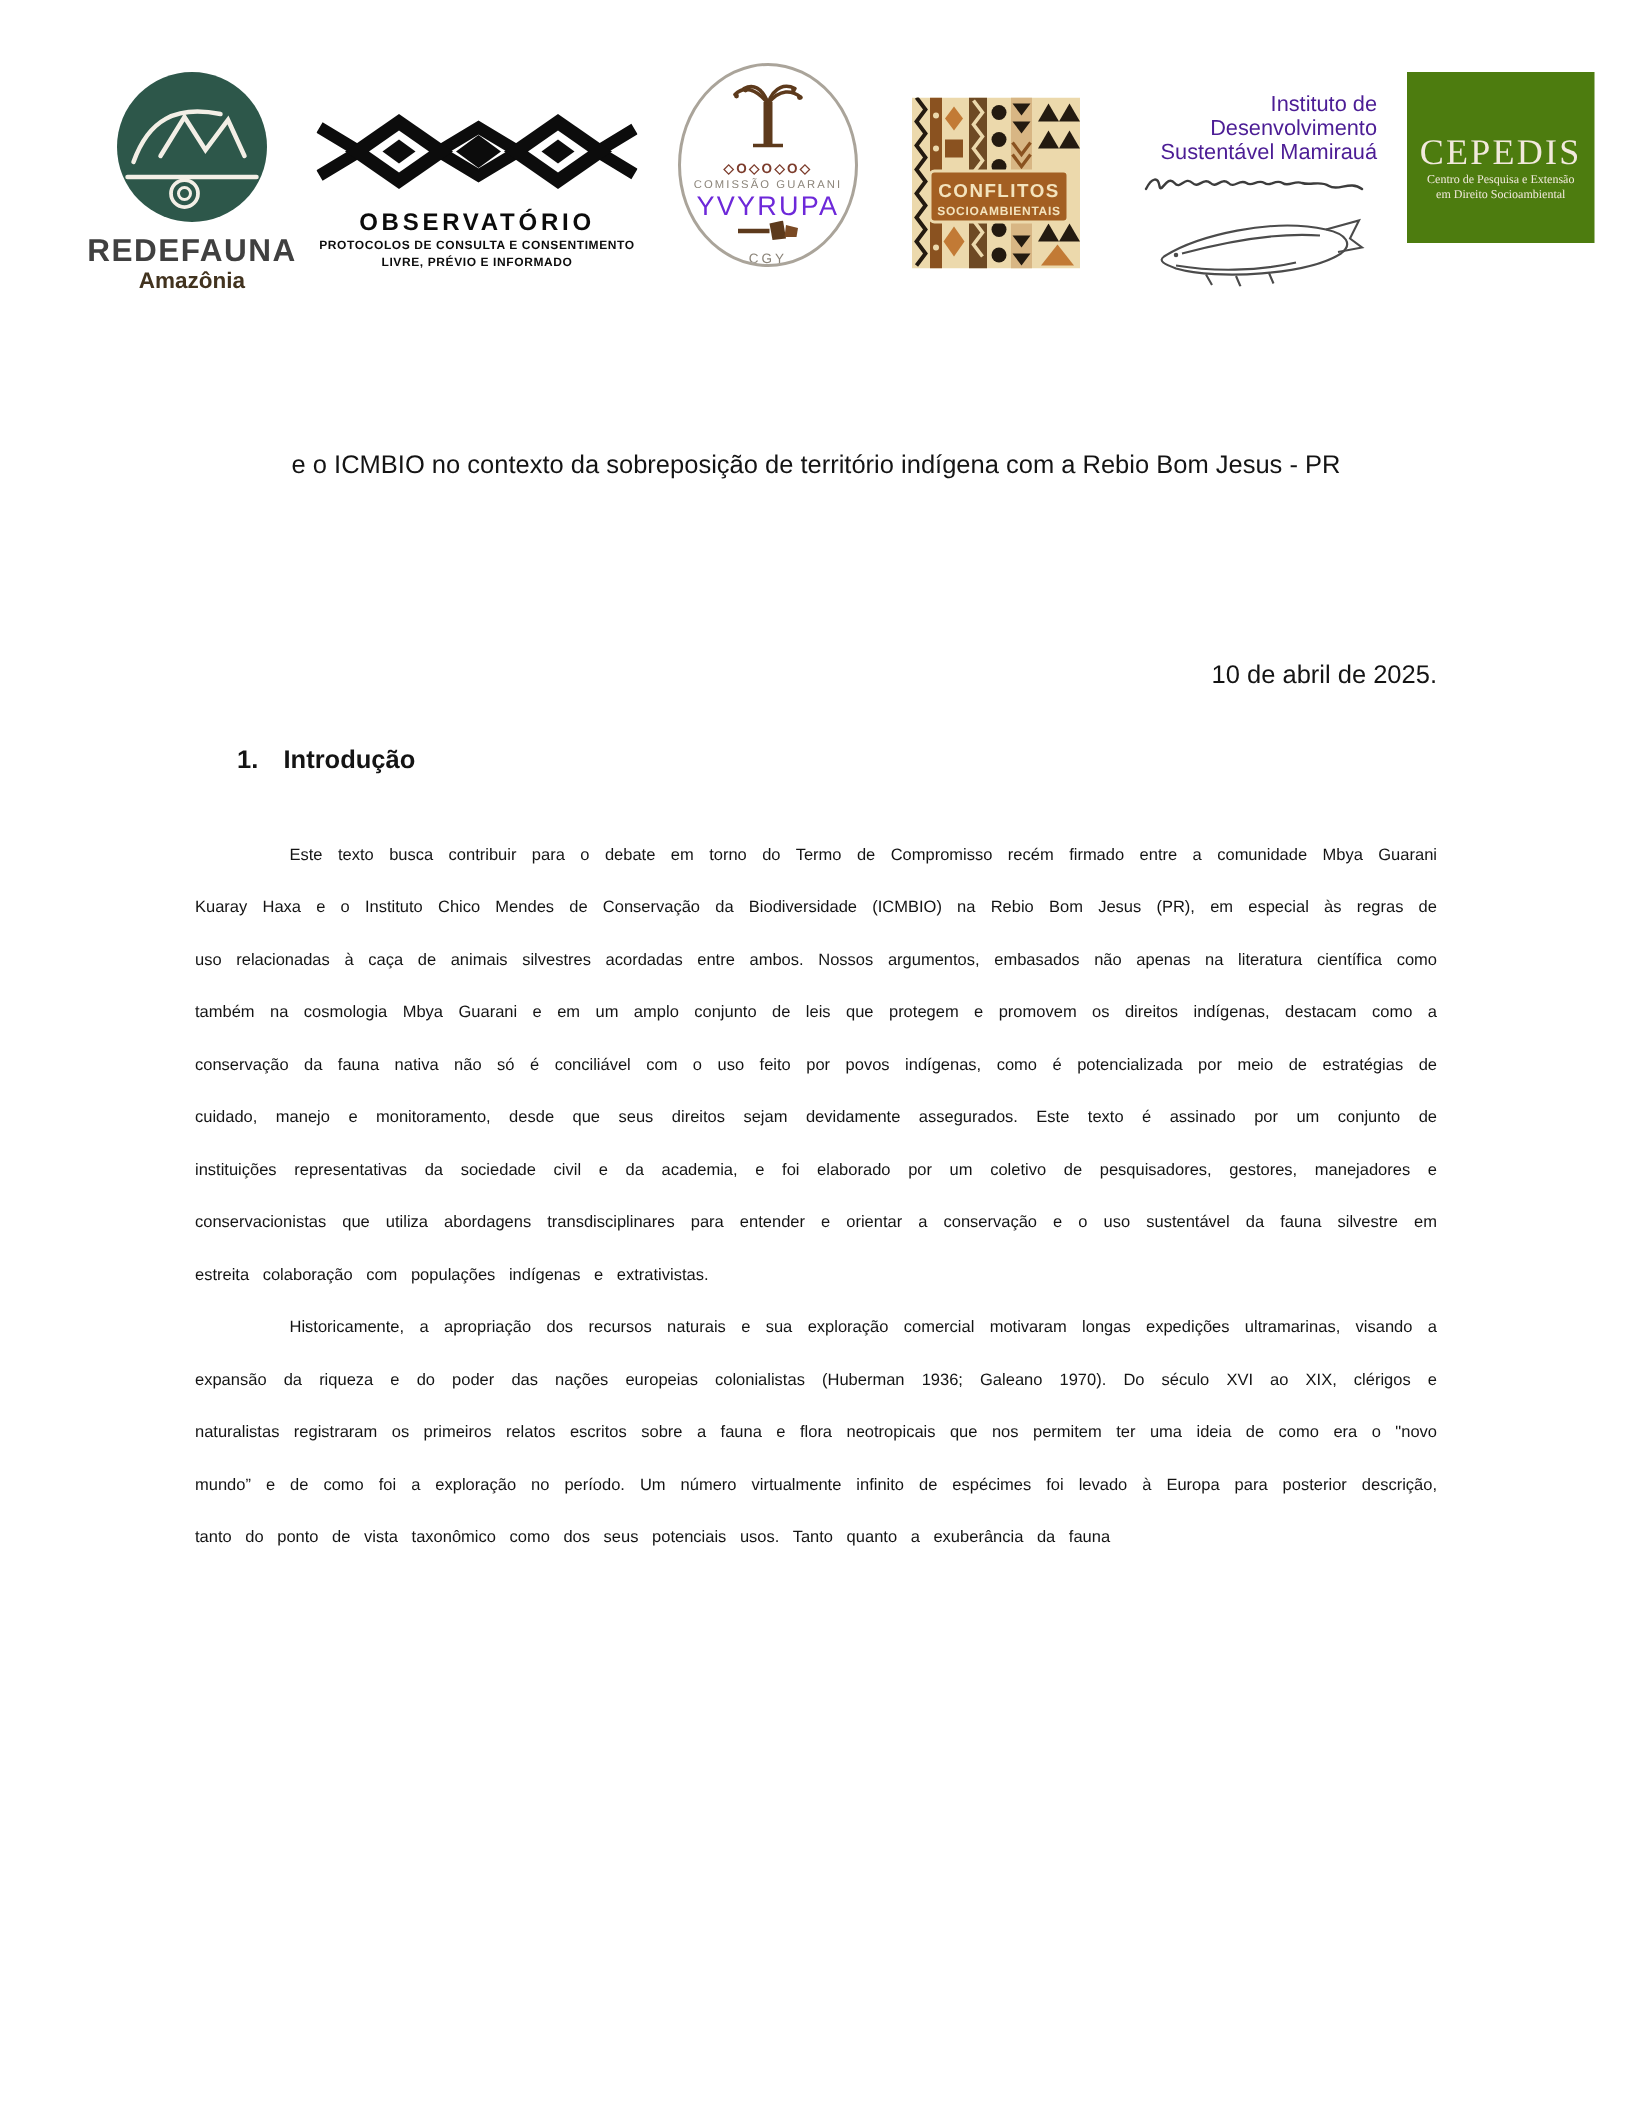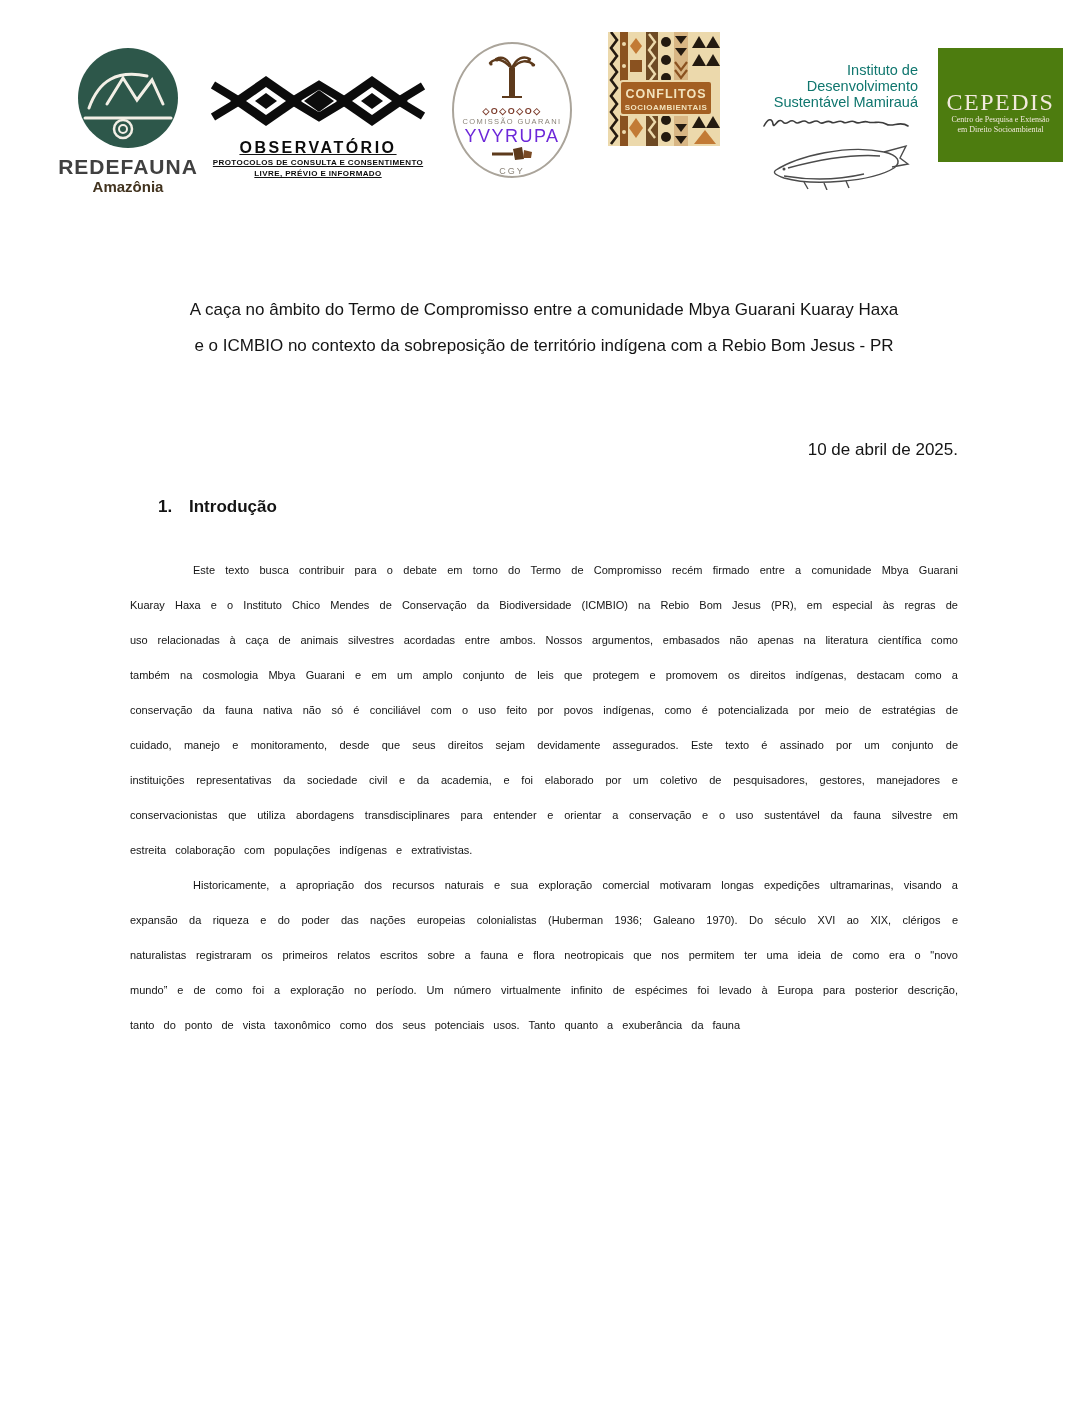--- a/index.html
+++ b/index.html
@@ -13,39 +13,39 @@
     overflow:hidden;
   }
   .logo { position:absolute; }
 
   
   #logo-redefauna { left:58px; top:46px; width:140px; text-align:center; }
   .rf-word { font-weight:bold; font-size:21px; color:#404040; letter-spacing:1px; line-height:22px; margin-top:2px; }
   .rf-sub  { font-weight:bold; font-size:15px; color:#42331f; line-height:18px; }
 
   
-  #logo-observatorio { left:210px; top:70px; width:216px; text-align:center;text-decoration:underline; }
+  #logo-observatorio { left:210px; top:70px; width:216px; text-align:center; }
   .obs-word { font-weight:bold; font-size:16px; letter-spacing:2.5px; color:#0c0c0c; line-height:19px; margin-top:2px; }
   .obs-line { font-weight:bold; font-size:8px; letter-spacing:0.4px; color:#0c0c0c; line-height:11px; }
 
   
   #logo-cgy { left:452px; top:42px; }
   .cgy-circle { box-sizing:border-box; width:120px; height:136px; border:2px solid #aaa49a;
                 border-radius:50%; background:#fff; text-align:center; overflow:hidden; }
   .cgy-band { color:#7c3c2c; font-size:9px; font-weight:bold; letter-spacing:1.5px; line-height:10px; margin-top:2px; }
   .cgy-org1 { font-size:7.5px; letter-spacing:1.4px; color:#8b8479; line-height:10px; margin-top:1px; }
   .cgy-org2 { font-size:18px; letter-spacing:1.5px; color:#6d28d9; line-height:19px; }
   .cgy-acr  { font-size:9px; letter-spacing:2px; color:#8b8479; line-height:10px; margin-top:2px; }
 
   
-  #logo-conflitos { left:608px; top:32px; width:112px; height:114px; }
+  #logo-conflitos { left:608px; top:65px; width:112px; height:114px; }
 
   
   #logo-mamiraua { left:738px; top:62px; width:180px; text-align:right; }
-  .mam-line { font-size:14.5px; color:#0f766e; line-height:16px; }
+  .mam-line { font-size:14.5px; color:#4c1d95; line-height:16px; }
 
   
   #logo-cepedis { left:938px; top:48px; width:125px; height:114px; background:#4d7c0f;
                   color:#f2e9dd; text-align:center; font-family:"Liberation Serif", serif;
                   display:flex; flex-direction:column; justify-content:center; }
   .cep-word { font-size:24px; letter-spacing:1.5px; line-height:26px; margin-top:14px; }
   .cep-line { font-size:8px; line-height:10px; }
 
   
   .doc-title    { position:absolute; top:243px; left:130px; width:828px; text-align:center;
@@ -199,21 +199,20 @@
 
     <div class="logo" id="logo-cepedis">
       <div class="cep-word">CEPEDIS</div>
       <div class="cep-line">Centro de Pesquisa e Extensão</div>
       <div class="cep-line">em Direito Socioambiental</div>
     </div>
   </div>
 
 
   <div class="doc-subtitle">
-    <div>A caça no âmbito do Termo de Compromisso entre a comunidade Mbya Guarani Kuaray Haxa</div>
     <div>e o ICMBIO no contexto da sobreposição de território indígena com a Rebio Bom Jesus - PR</div>
   </div>
 
   <div class="doc-date">10 de abril de 2025.</div>
 
   <div class="doc-heading">
     <span class="heading-number">1.</span><span>Introdução</span>
   </div>
 
   <div class="doc-body">

